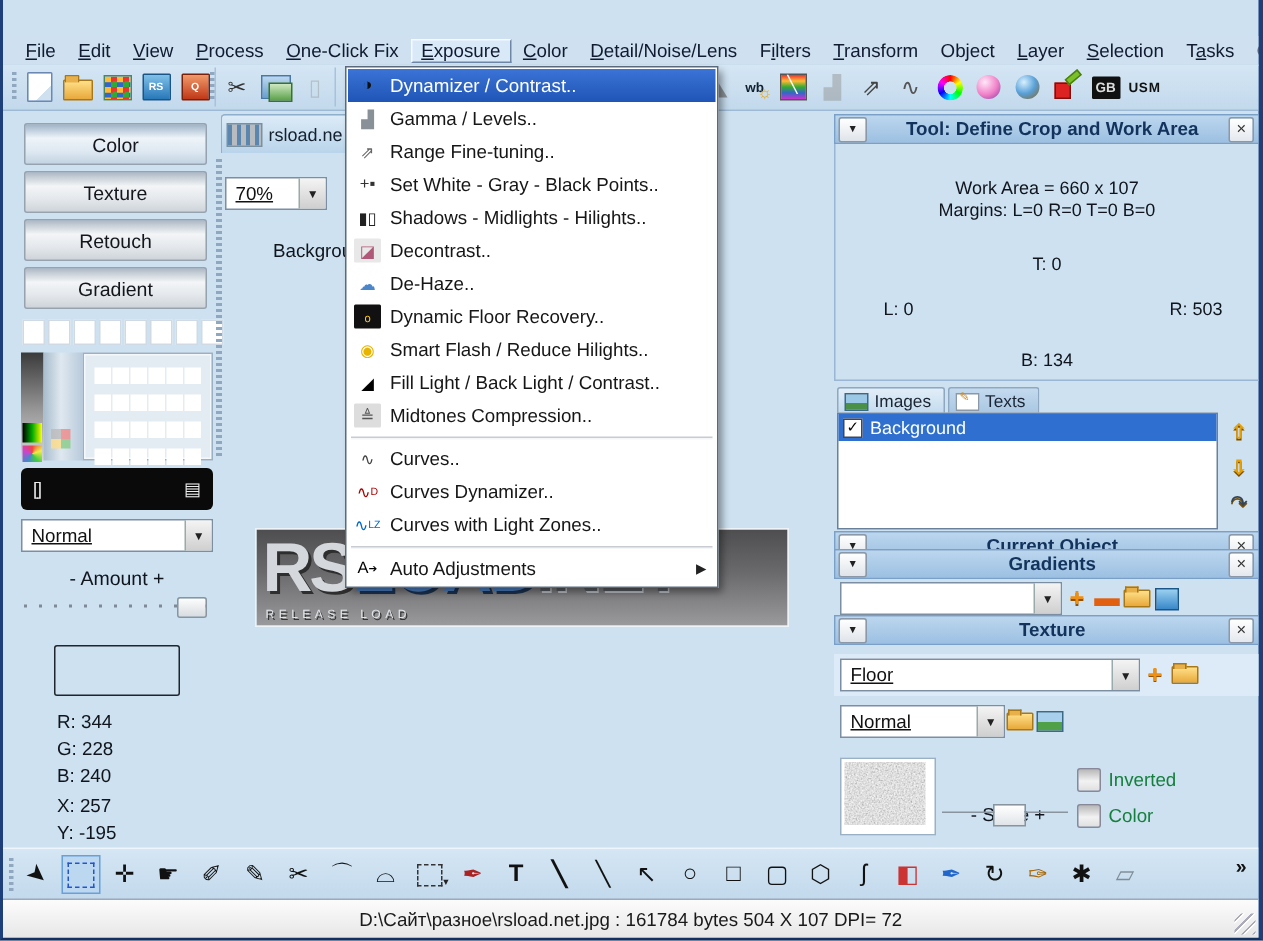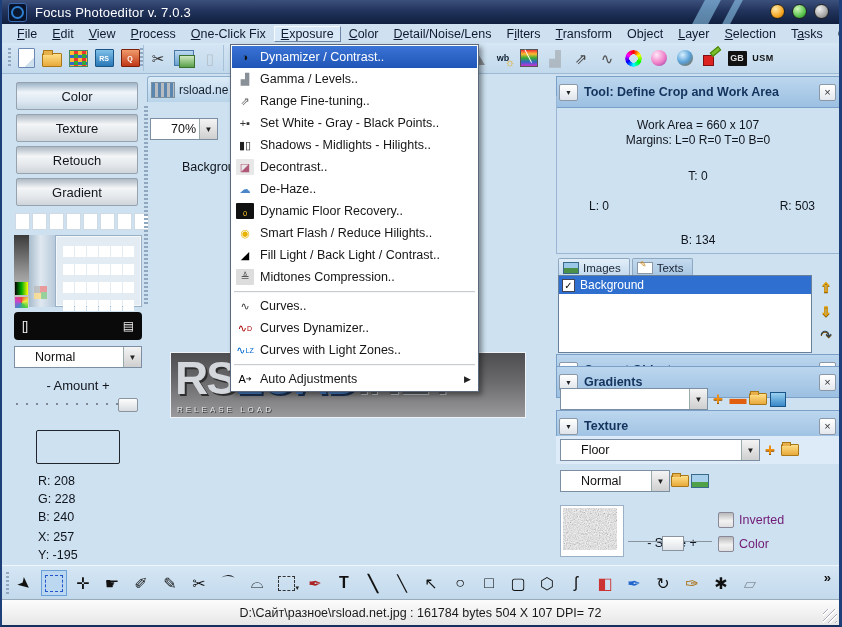--- a/index.html
+++ b/index.html
@@ -74,21 +74,21 @@
   #gstrip2{width:26px;height:100%;background:linear-gradient(90deg,#a8bccc,#dfe8f0 45%,#b8cadb);position:relative;}
   #gstrip2 .mini3{position:absolute;left:5px;bottom:8px;width:13px;height:13px;background:
       conic-gradient(#e88 25%,#8c8 0 50%,#fd8 0 75%,#bbb 0);opacity:.8;}
   #gridpanel{flex:1;background:#e4ecf3;border:1px solid #9ab0c4;box-shadow:inset 0 0 0 1px #f4f8fb;padding:8px 0 0 7px;}
   #gridpanel .cell{width:11px;height:11px;background:#fff;display:inline-block;margin:0 1px 1px 0;}
   #blackbar{position:absolute;left:12px;top:312px;width:128px;height:28px;background:#0a0a0a;border-radius:4px;
     display:flex;align-items:center;justify-content:space-between;padding:0 8px;box-sizing:border-box;color:#fff;}
   #blackbar .crop{font-size:12px;letter-spacing:-2px;color:#eee;}
   #blackbar .menu{font-size:12px;color:#eee;}
   .selectbox{background:#fff;border:1px solid #7c8ea2;display:flex;align-items:center;font-size:12.5px;color:#111;position:relative;height:22px;box-sizing:border-box;}
-  .selectbox .val{flex:1;padding-left:20px;white-space:nowrap;overflow:hidden;}
+  .selectbox .val{flex:1;padding-left:6px;white-space:nowrap;overflow:hidden;text-decoration:underline;}
   .selectbox .arrow{width:17px;height:100%;background:linear-gradient(180deg,#f4f4f4,#cfcfcf);border-left:1px solid #9aa;
     display:flex;align-items:center;justify-content:center;font-size:8px;color:#222;}
   #blend-side{position:absolute;left:12px;top:346px;width:128px;}
   #amountlabel{position:absolute;left:0px;top:378px;width:152px;text-align:center;font-size:13px;color:#10141c;}
   #amountslider{position:absolute;left:14px;top:398px;width:122px;height:12px;}
   #amountslider .track{position:absolute;left:0;right:0;top:5px;height:2px;
      background:repeating-linear-gradient(90deg,#808a96 0 2px,transparent 2px 10px);}
   #amountslider .handle{position:absolute;right:0;top:0;width:18px;height:12px;background:linear-gradient(180deg,#fdfdfd,#d8dce0);border:1px solid #8a949e;border-radius:2px;}
   #colorrect{position:absolute;left:34px;top:430px;width:82px;height:32px;border:1px solid #20242c;border-radius:2px;}
   .sidetext{position:absolute;left:36px;font-size:12.5px;color:#10141c;}
@@ -113,22 +113,22 @@
   
   #popup{position:absolute;left:228px;top:44px;width:245px;background:#fff;border:1px solid #5a6a7c;
     box-shadow:3px 3px 5px rgba(0,0,0,.4);z-index:50;padding:1px;}
   .menu-item{height:22px;display:flex;align-items:center;font-size:12.5px;color:#161616;padding:0 4px;position:relative;}
   .menu-item.sel{background:linear-gradient(180deg,#3a74d6,#1f55b6);color:#fff;}
   .menu-item .mic{width:18px;height:16px;display:flex;align-items:center;justify-content:center;font-size:11px;margin-right:6px;flex:0 0 18px;border-radius:1px;}
   .menu-item .sub{position:absolute;right:6px;font-size:9px;color:#222;}
   .menu-sep{height:1px;background:#c8ccd2;margin:3px 2px;box-shadow:0 1px 0 #f4f6f8;}
 
   
-  .panel-h{position:absolute;left:554px;width:284px;height:32px;background:linear-gradient(180deg,#bcd6ee,#9cc0e2);
-    border:1px solid #7aa0c8;display:flex;align-items:center;box-sizing:border-box;}
+  .panel-h{position:absolute;left:554px;width:284px;height:20px;background:linear-gradient(180deg,#bcd6ee,#9cc0e2);
+    border:1px solid #7aa0c8;display:flex;align-items:center;box-sizing:border-box;text-align:center;}
   .panel-h .dd{width:17px;height:15px;margin:0 6px 0 2px;background:linear-gradient(180deg,#fff,#dfe4ea);border:1px solid #8a98a8;border-radius:2px;
     display:flex;align-items:center;justify-content:center;font-size:7px;color:#222;}
   .panel-h .pt{flex:1;font-size:12.5px;font-weight:bold;color:#13335c;}
   .panel-h .x{width:15px;height:15px;margin-right:3px;background:linear-gradient(180deg,#fff,#e4e8ee);border:1px solid #8a98a8;
     display:flex;align-items:center;justify-content:center;font-size:11px;color:#333;border-radius:2px;}
   #tool-body{position:absolute;left:554px;top:96px;width:284px;height:158px;border:1px solid #9ab6d2;border-top:none;box-sizing:border-box;
     font-size:12px;color:#10141c;}
   #tool-body .c{position:absolute;width:100%;text-align:center;}
   #tool-body .l{position:absolute;left:32px;}
   #tool-body .r{position:absolute;right:24px;}
@@ -164,21 +164,21 @@
   #tex-row1{position:absolute;left:554px;top:436px;width:284px;display:flex;align-items:center;background:#dcebf7;padding:3px 0;}
   #tex-select{width:200px;margin-left:4px;}
   #tex-row2{position:absolute;left:554px;top:470px;display:flex;align-items:center;}
   #blend-tex{width:110px;margin-left:4px;}
   #tex-thumb{position:absolute;left:558px;top:505px;width:58px;height:46px;background:#fff;border:1px solid #9ab0c4;padding:2px;}
   #scale-label{position:absolute;left:630px;top:512px;font-size:12.5px;color:#10141c;width:80px;text-align:center;margin-top:24px;}
   #scale-slider{position:absolute;left:626px;top:536px;width:84px;height:12px;}
   #scale-slider .track{position:absolute;left:0;right:0;top:5px;height:1px;background:#8a949e;}
   #scale-slider .handle{position:absolute;left:34px;top:0;width:20px;height:13px;background:linear-gradient(180deg,#fff,#e0e4e8);border:1px solid #8a949e;}
   .glosscb{width:14px;height:14px;border:1px solid #889;border-radius:2px;background:linear-gradient(180deg,#b8b8b8,#f2f2f2 55%,#e0e0e0);margin-right:5px;}
-  .cbrow{position:absolute;left:716px;display:flex;align-items:center;font-size:12.5px;color:#701a75;}
+  .cbrow{position:absolute;left:716px;display:flex;align-items:center;font-size:12.5px;color:#15803d;}
 
   
   #btoolbar{position:absolute;left:0;top:565px;right:0;height:34px;background:linear-gradient(180deg,#d5e6f4,#c2d9ec);
     border-top:1px solid #eef5fb;display:flex;align-items:center;padding-left:10px;}
   #btoolbar::before{content:"";position:absolute;left:4px;top:6px;bottom:6px;width:3px;
     background:repeating-linear-gradient(180deg,#8fa8c0 0 2px,transparent 2px 4px);}
   .btool{width:26px;height:26px;margin-right:3px;display:flex;align-items:center;justify-content:center;font-size:16px;color:#111;position:relative;}
   .btool.active{background:#bcd8f0;border:1px solid #6aa0d8;box-sizing:border-box;}
   .btool.dis{opacity:.4;}
   .marq{width:16px;height:15px;border:1.6px dashed #2255cc;}
@@ -190,33 +190,20 @@
   #statusbar{position:absolute;left:0;top:599px;right:0;height:26px;background:linear-gradient(180deg,#fcfcfc,#e6e6e6);
     border-top:1px solid #9ab;display:flex;align-items:center;justify-content:center;font-size:12.5px;color:#1a1a1a;}
   #grip{position:absolute;right:2px;bottom:2px;width:14px;height:14px;
     background:repeating-linear-gradient(135deg,transparent 0 3px,#aab 3px 4px,#fff 4px 5px);}
 </style>
 </head>
 <body>
 
 <div id="win">
 
-  <div id="titlebar">
-    <div id="appicon">
-        <div class="ring"></div>
-      </div>
-    <div id="titletext">Focus Photoeditor v. 7.0.3</div>
-    <div class="tstripe" style="right:125px"></div>
-    <div class="tstripe" style="right:103px;width:8px"></div>
-    <div id="winbtns">
-      <div class="winbtn min"></div>
-      <div class="winbtn max"></div>
-      <div class="winbtn close"></div>
-    </div>
-  </div>
 
   <div id="menubar">
       <span class="mitem"><u>F</u>ile</span>
       <span class="mitem"><u>E</u>dit</span>
       <span class="mitem"><u>V</u>iew</span>
       <span class="mitem"><u>P</u>rocess</span>
       <span class="mitem"><u>O</u>ne-Click Fix</span>
       <span class="mitem active"><u>E</u>xposure</span>
       <span class="mitem"><u>C</u>olor</span>
       <span class="mitem"><u>D</u>etail/Noise/Lens</span>
@@ -331,21 +318,21 @@
   <div class="selectbox" id="blend-side">
     <span class="val">Normal</span>
     <span class="arrow">▼</span>
   </div>
   <div id="amountlabel">- Amount +</div>
   <div id="amountslider">
     <div class="track"></div>
     <div class="handle"></div>
   </div>
   <div id="colorrect"></div>
-  <div class="sidetext" style="top:474px">R: 208</div>
+  <div class="sidetext" style="top:474px">R: 344</div>
   <div class="sidetext" style="top:492px">G: 228</div>
   <div class="sidetext" style="top:510px">B: 240</div>
   <div class="sidetext" style="top:530px">X: 257</div>
   <div class="sidetext" style="top:548px">Y: -195</div>
 
   <div id="doctab">
     <span class="thumb"></span>
     <span>rsload.ne</span>
   </div>
   <div id="docgrip"></div>

